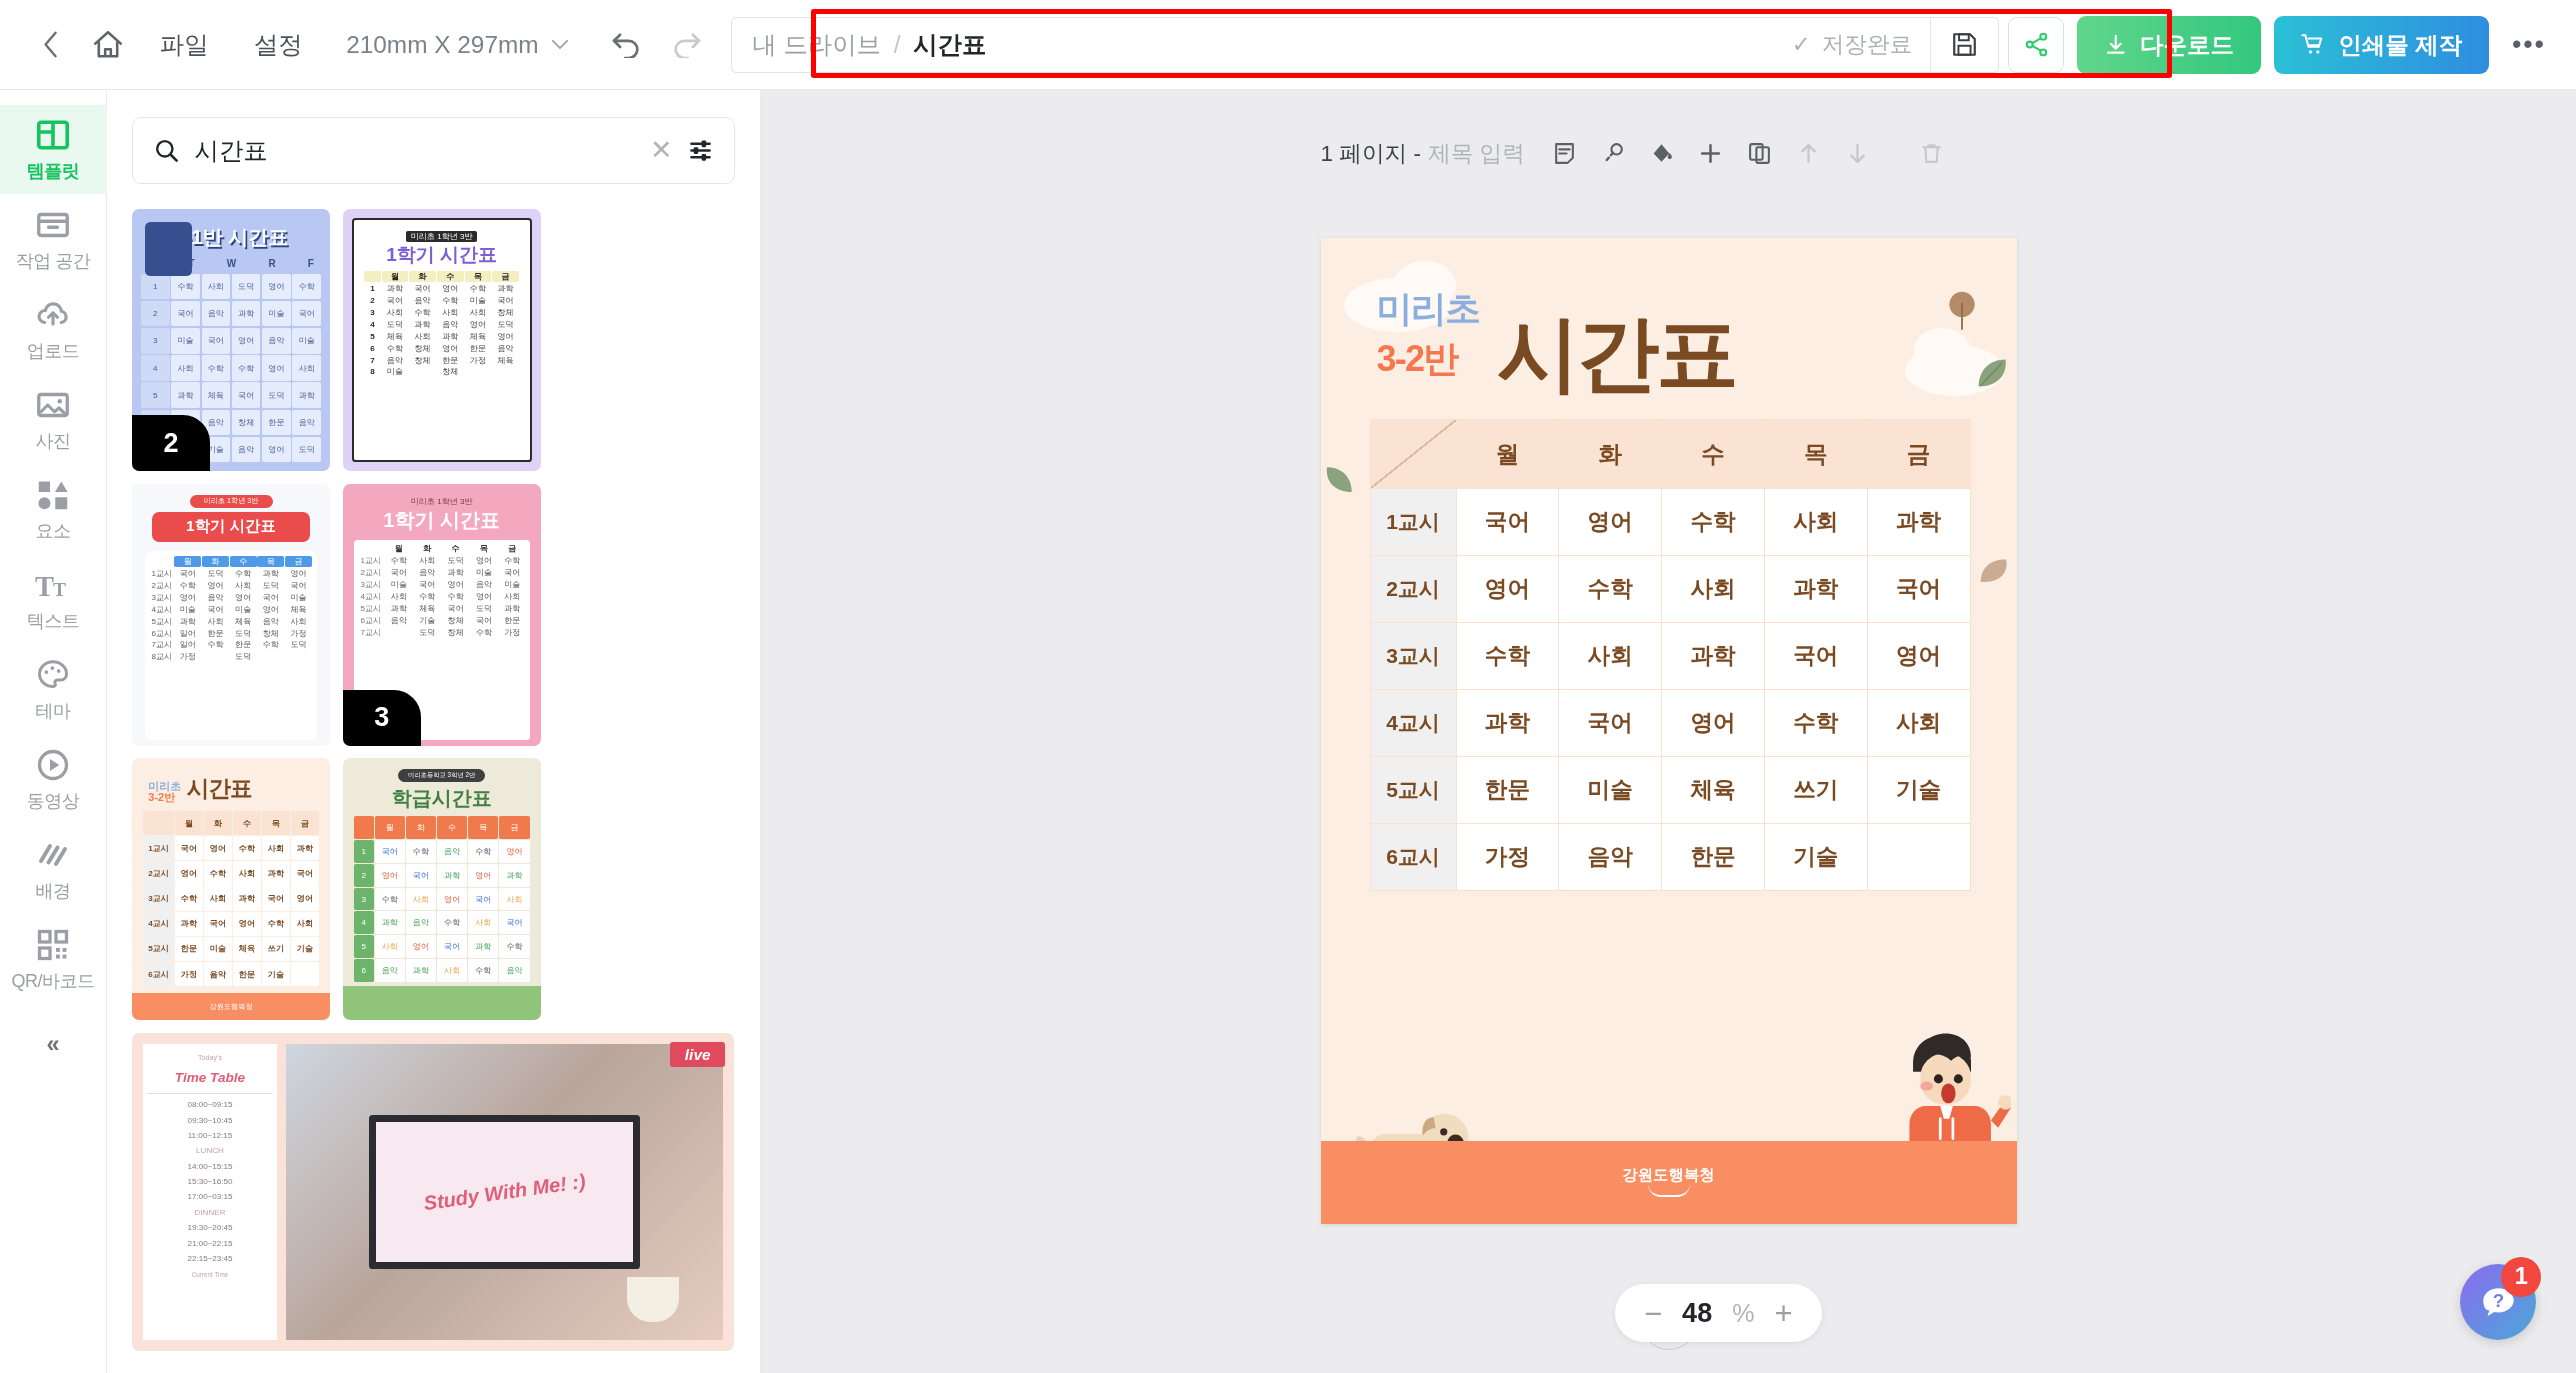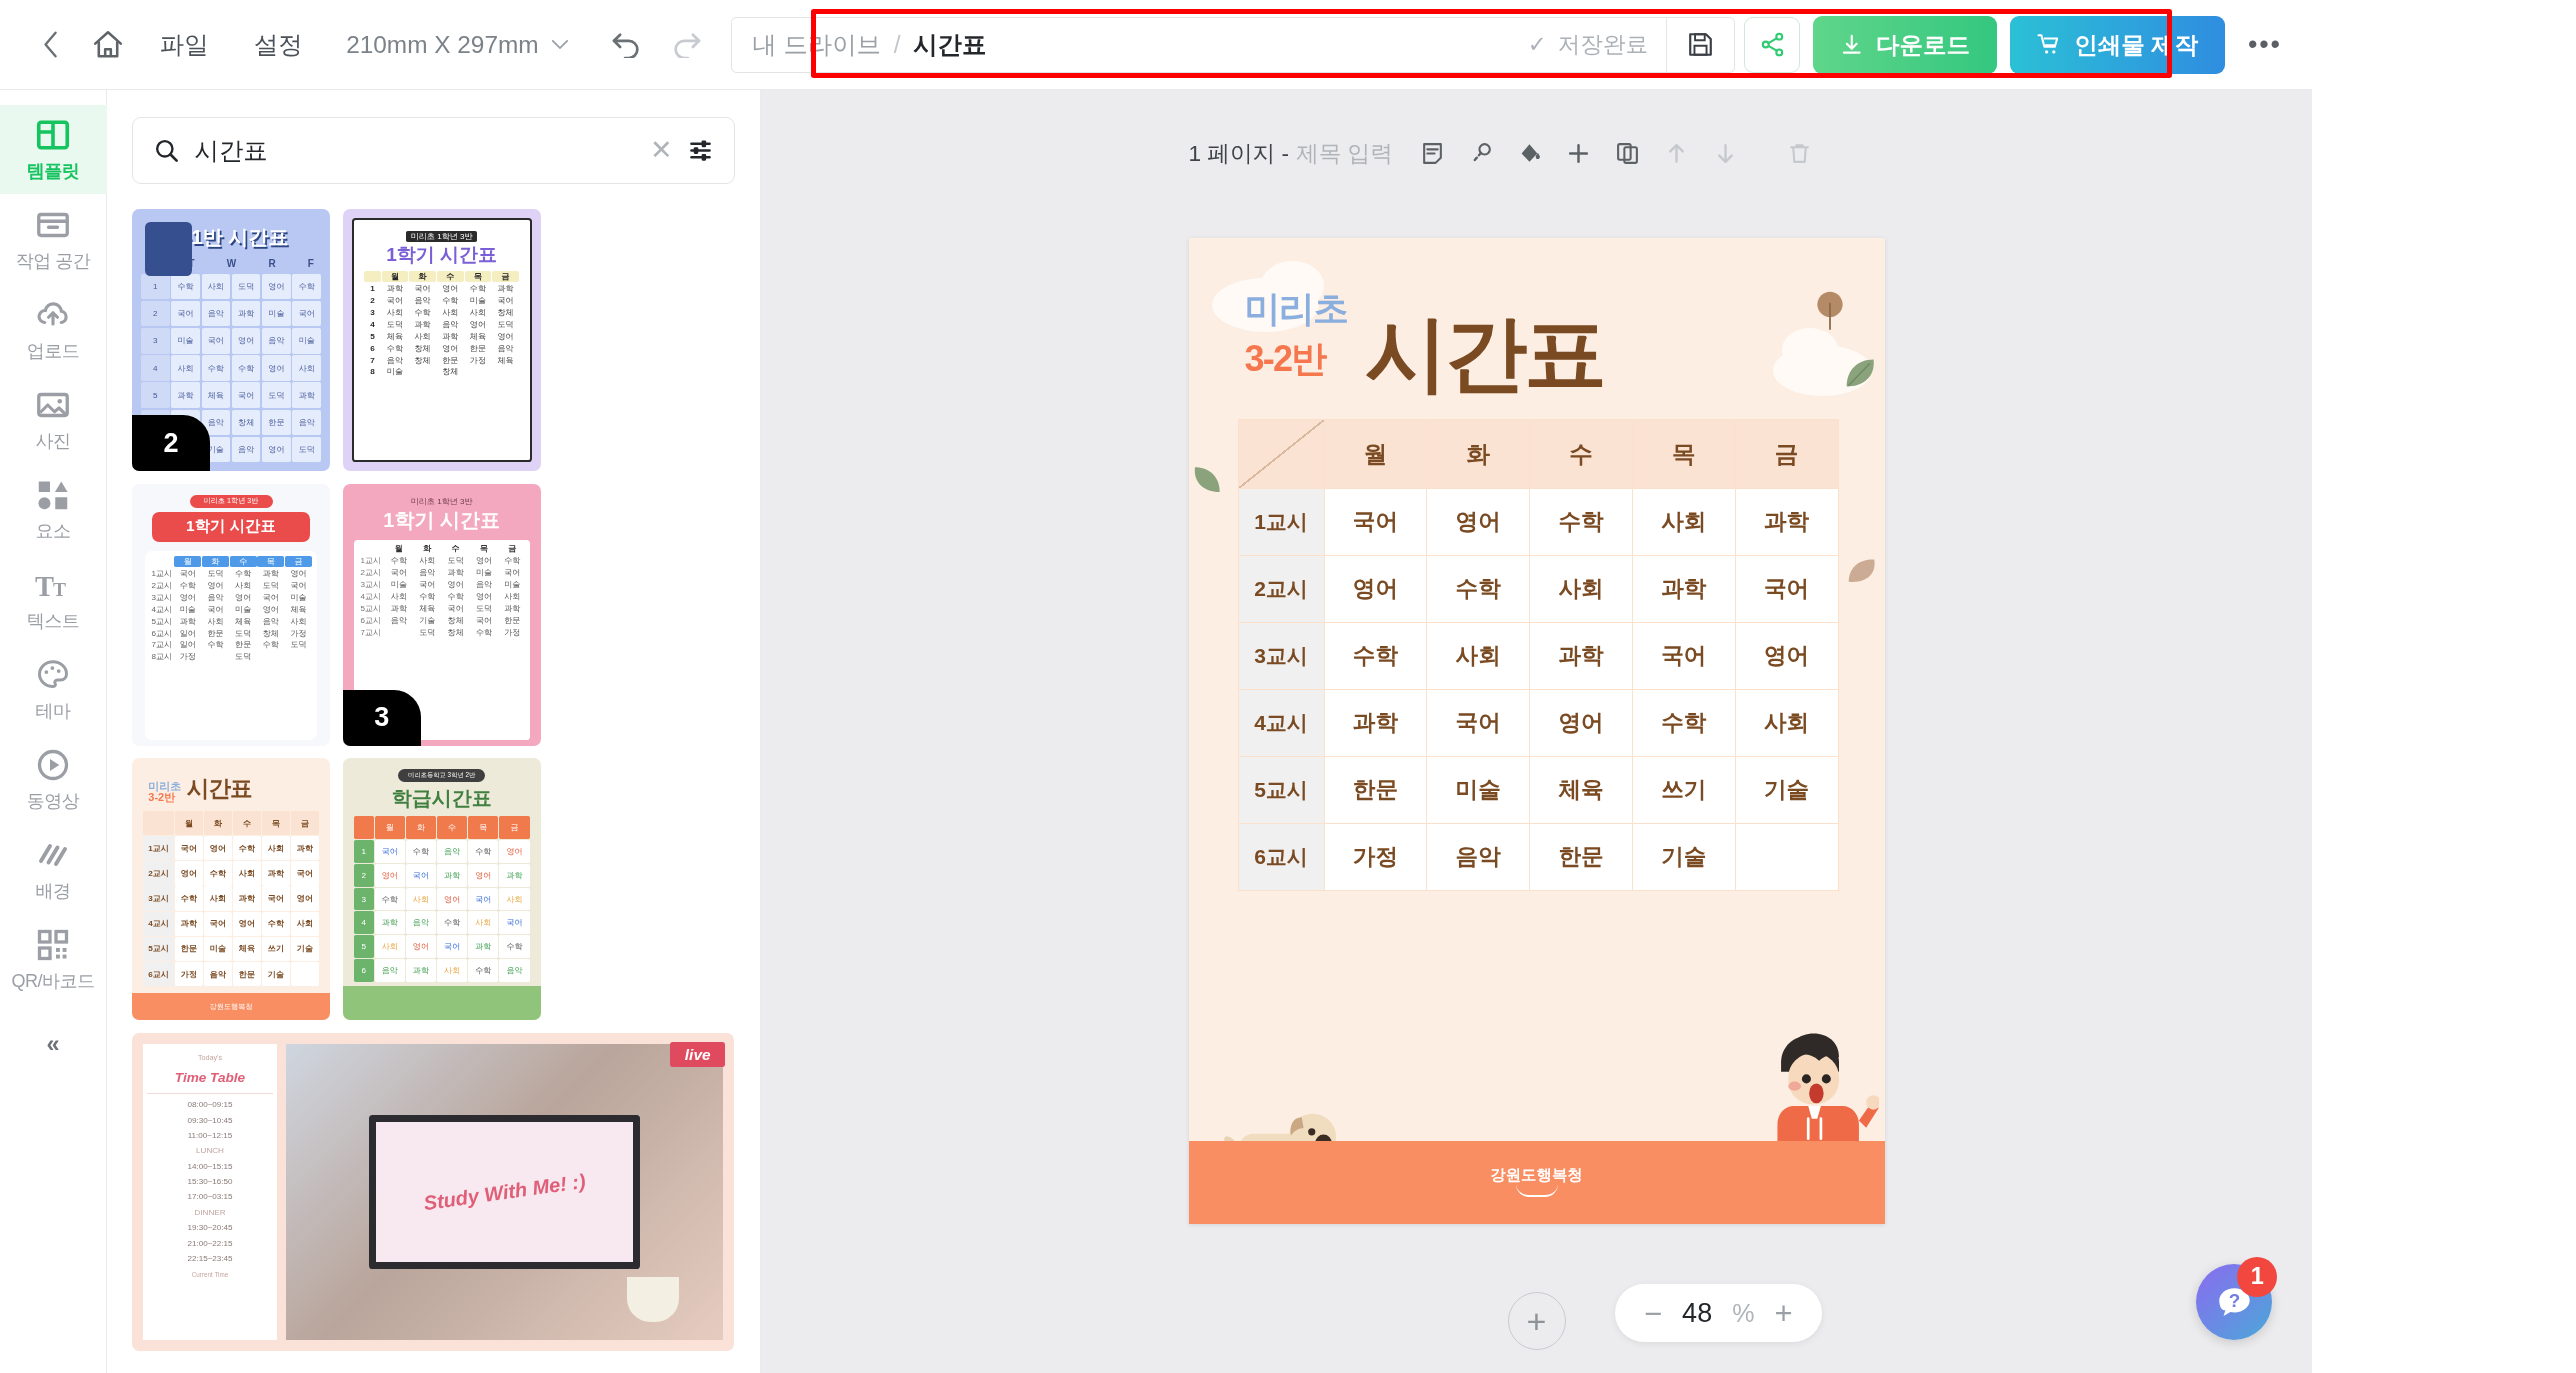--- a/index.html
+++ b/index.html
@@ -2,21 +2,21 @@
 <html style="font-size:14.5px"><head>
 <meta charset="utf-8">
 <style>
   * { box-sizing: border-box; margin: 0; padding: 0; }
   html, body {
     width: 2576px; height: 1373px;
     font-family: "Liberation Sans", sans-serif;
     background: #ffffff;
     overflow: hidden;
   }
-  .app { position: relative; width: 2312px; height: 1373px; display: flex; flex-direction: column; justify-content: flex-end; }
+  .app { position: relative; width: 2576px; height: 1373px; display: flex; flex-direction: column; justify-content: flex-end; }
 
   
   .topbar {
     height: 90px; flex: 0 0 90px;
     display: flex; align-items: center;
     background: #fff; border-bottom: 0.9px solid #e8eaec;
     position: relative; z-index: 30;
   }
   .tb-left { display: flex; align-items: center; padding-left: 25px; gap: 5.4px; }
   .icon-btn {
@@ -200,21 +200,21 @@
     width: 58px; height: 58px; border: 1.8px solid #c8cbcf; border-radius: 50%;
     display: flex; align-items: center; justify-content: center; color: #8f9398;
     font-size: 34px; cursor: pointer; margin-top: 20px; line-height: 0; font-weight: 300;
   }
   .zoombar {
     position: absolute; left: 854px; bottom: 31px; height: 58px; background: #fff;
     border-radius: 31px; display: flex; align-items: center; gap: 20px; padding: 0 29px;
     box-shadow: 0 1.8px 7.2px rgba(0,0,0,.07);
   }
   .zb-btn { font-size: 31px; color: #9aa0a6; cursor: pointer; line-height: 1; user-select: none; }
-  .zb-val { font-size: 27px; color: #23262a; font-weight: 400; }
+  .zb-val { font-size: 27px; color: #23262a; font-weight: 700; }
   .zb-pct { font-size: 25px; color: #b0b4b9; }
 
   .help-fab {
     position: absolute; right: 40px; bottom: 33px; width: 76px; height: 76px; border-radius: 50%;
     background: linear-gradient(135deg,#8b6bf0 0%,#4aa8d8 100%); cursor: pointer;
     display: flex; align-items: center; justify-content: center;
     box-shadow: 0 2.7px 11px rgba(0,0,0,.15);
   }
   .help-badge {
     position: absolute; right: -5.4px; top: -7.2px; width: 40px; height: 40px; border-radius: 50%;

